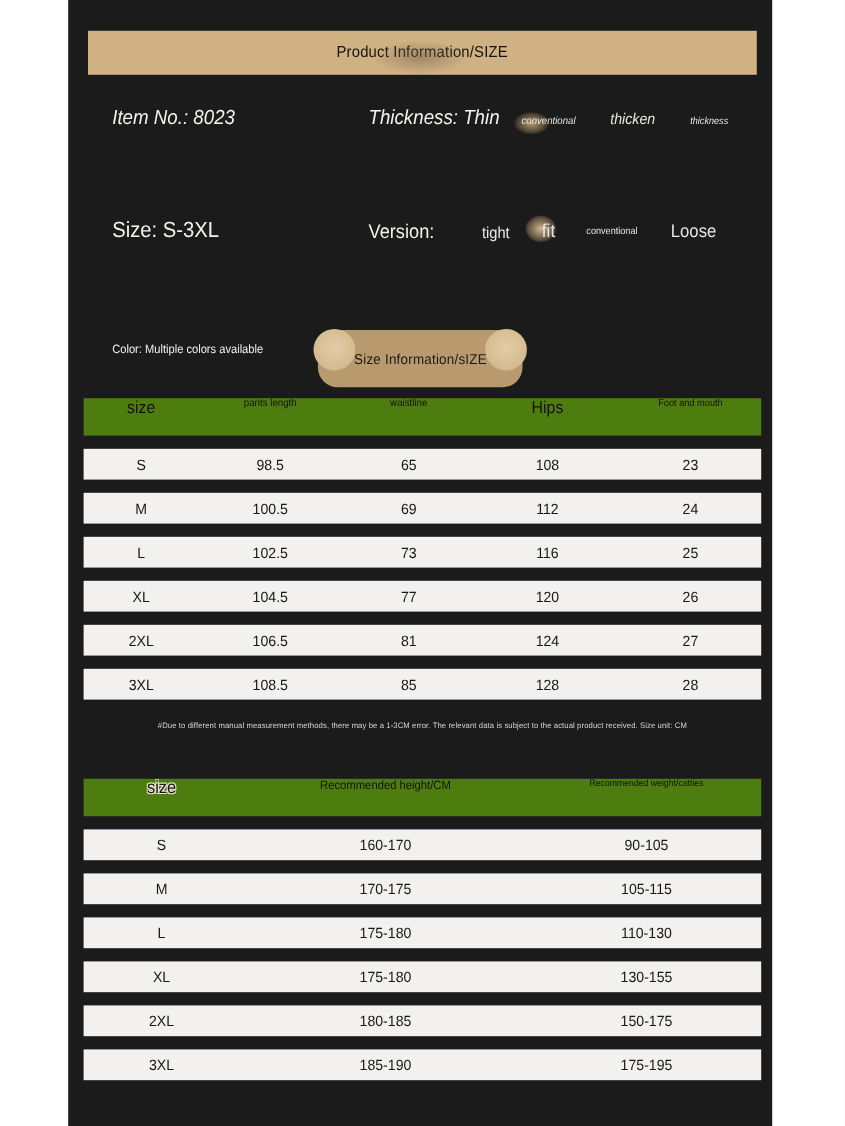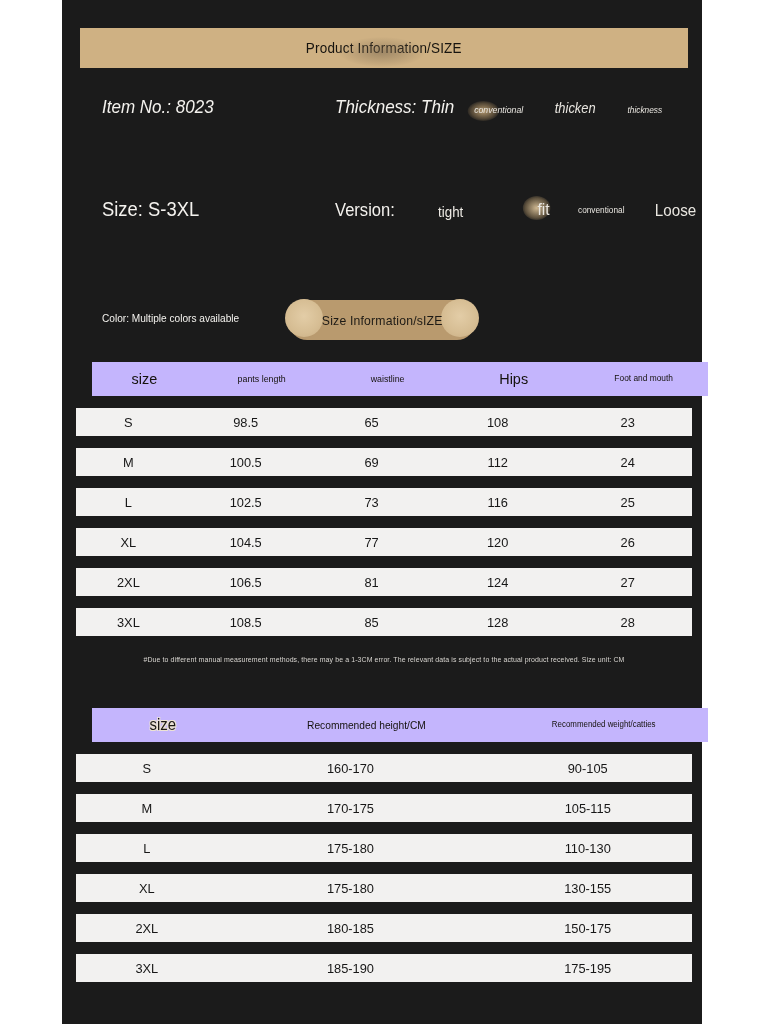--- a/index.html
+++ b/index.html
@@ -119,21 +119,21 @@
   #row-item .opts  { position: absolute; left: 392px; top: 12px; gap: 28px; }
   #row-item .opt.o1 { font-size: 9.5px; }
   #row-item .opt.o2 { font-size: 14px; }
   #row-item .opt.o3 { font-size: 9px; }
 
   
   #row-size { top: 58px; height: 46px; }
   #row-size .main.a { position: absolute; left: 22px; top: 8px; font-size: 20px; }
   #row-size .main.b { position: absolute; left: 255px; top: 10px; font-size: 18px; }
   #row-size .sub    { position: absolute; left: 357px; top: 14px; font-size: 14.5px; color:#efece6; transform: scaleX(.92); }
-  #row-size .opts   { position: absolute; left: 412px; top: 10px; gap: 26px; align-items: center; margin-left: 45px; }
+  #row-size .opts   { position: absolute; left: 412px; top: 10px; gap: 26px; align-items: center; }
   #row-size .opt.o1 { font-size: 17px; }
   #row-size .opt.o2 { font-size: 9px; }
   #row-size .opt.o3 { font-size: 16.5px; }
 
   
   #row-color { top: 106px; height: 38px; margin-top: 20px; }
   #row-color .main.a { position: absolute; left: 22px; top: 8px; font-size: 11px; }
   #row-color .main.b { position: absolute; left: 248px; top: 8px; font-size: 11.5px; }
   #row-color .opts   { position: absolute; left: 392px; top: 8px; gap: 24px; align-items: flex-start; }
   #row-color .opt.o1 { font-size: 9px; }
@@ -145,21 +145,21 @@
   #row-fabric .main.a { position: absolute; left: 26px; top: 6px; font-size: 17px; }
   #row-fabric .main.b { position: absolute; left: 232px; top: 7px; font-size: 16px; }
   #row-fabric .main.c { position: absolute; left: 400px; top: 8px; font-size: 15px; }
 
   
   .pill-wrap {
     position: absolute;
     left: 50%;
     top: 300px;
     width: 186px;
-    height: 40px;
+    height: 52px;
     margin-left: -93px;
   }
   .pill {
     position: absolute;
     inset: 0;
     border-radius: 18px;
     background: #b99a6e;
     display: flex;
     align-items: center;
     justify-content: center;
@@ -190,23 +190,22 @@
     left: 14px;
     width: 616px;
   }
   #table-1 { top: 362px; }
   #table-2 { top: 708px; }
 
   .thead {
     display: flex;
     width: 100%;
     height: 34px;
-    background: #c4b5fd;
-    align-items: center;
-    margin-left: 16px;
+    background: #4d7c0f;
+    align-items: flex-start;
   }
   .th {
     color: #15120d;
     text-align: center;
     line-height: 1.1;
     transform: scaleX(.93);
   }
   .trow {
     display: flex;
     width: 100%;

